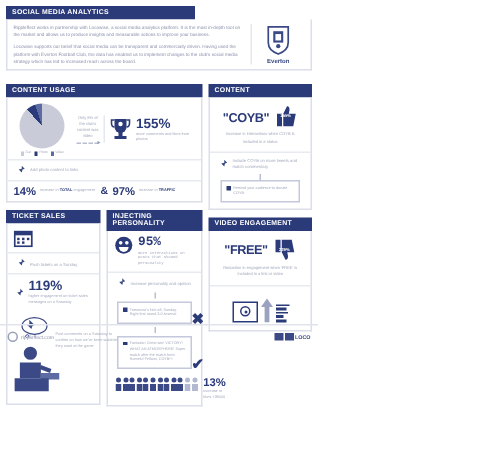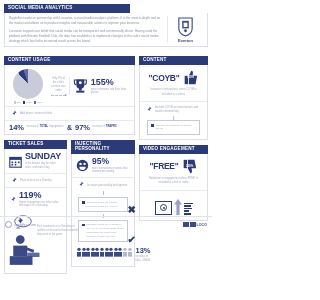--- a/index.html
+++ b/index.html
@@ -102,21 +102,21 @@
   .sunday { font-size:9px; font-weight:bold; color:#2b3a78; line-height:1; letter-spacing:-.2px; }
   .sunsub { font-size:2.6px; color:#a5aabd; line-height:1.45; margin-top:.8px; }
   .pct276 { font-size:9px; font-weight:bold; color:#2b3a78; line-height:1; }
 
   .scene { height:62px; position:relative; padding:3px 4px; }
   .scene .sofa-txt { position:absolute; left:32px; top:14px; width:44px; font-size:2.6px; color:#a5aabd; line-height:1.5; }
   .person { position:absolute; left:3px; top:22px; width:42px; height:34px; }
   .bubble { position:absolute; left:9px; top:4px; width:18px; height:14px; }
 
   
-  .ip-row { display:flex; align-items:center; gap:3px; padding:3px 4px; }
+  .ip-row { display:flex; gap:3px; padding:3px 4px;font-family:Liberation Mono, monospace; }
   .smiley { width:13px; height:13px; flex:none; }
   .pct95 { font-size:8.5px; font-weight:bold; color:#2b3a78; line-height:1; }
 
   .tweet {
     border:0.5px solid #c3c8da; margin:2px 6px; padding:2.5px 3px;
     display:flex; gap:2px; position:relative; background:#fff;
   }
   .tw-dot { width:2.5px; height:2.5px; background:#2b3a78; flex:none; margin-top:.5px; }
   .tw-txt { font-size:2.5px; color:#a5aabd; line-height:1.5; }
   .mark { position:absolute; right:-9px; bottom:-4px; font-size:10px; font-weight:bold; color:#2b3a78; line-height:1; }
@@ -278,24 +278,20 @@
               <rect x="1" y="3" width="14" height="12" fill="#fff" stroke="#2b3a78" stroke-width="1.4"></rect>
               <rect x="1" y="3" width="14" height="3" fill="#2b3a78"></rect>
               <g fill="#2b3a78">
                   <rect x="3" y="8" width="2" height="2"></rect>
                   <rect x="7" y="8" width="2" height="2"></rect>
                   <rect x="11" y="8" width="2" height="2"></rect>
                   <rect x="3" y="11" width="2" height="2"></rect>
                   <rect x="7" y="11" width="2" height="2"></rect>
                 </g>
             </svg>
-            <div>
-              <div class="sunday">SUNDAY</div>
-              <div class="sunsub">Is the busiest day for ticket sales, and match day</div>
-            </div>
           </div>
           <div class="divider"></div>
           <div class="pin-row">
             <svg class="pin" viewBox="0 0 14 14">
               <path d="M9 1l4 4-3 1-1 4-2-2-5 5 5-5-2-2 4-1z" fill="#3b4a86"></path>
             </svg>
             <div class="pin-txt">Push tickets on a Sunday</div>
           </div>
           <div class="divider"></div>
           <div class="ts-row">

